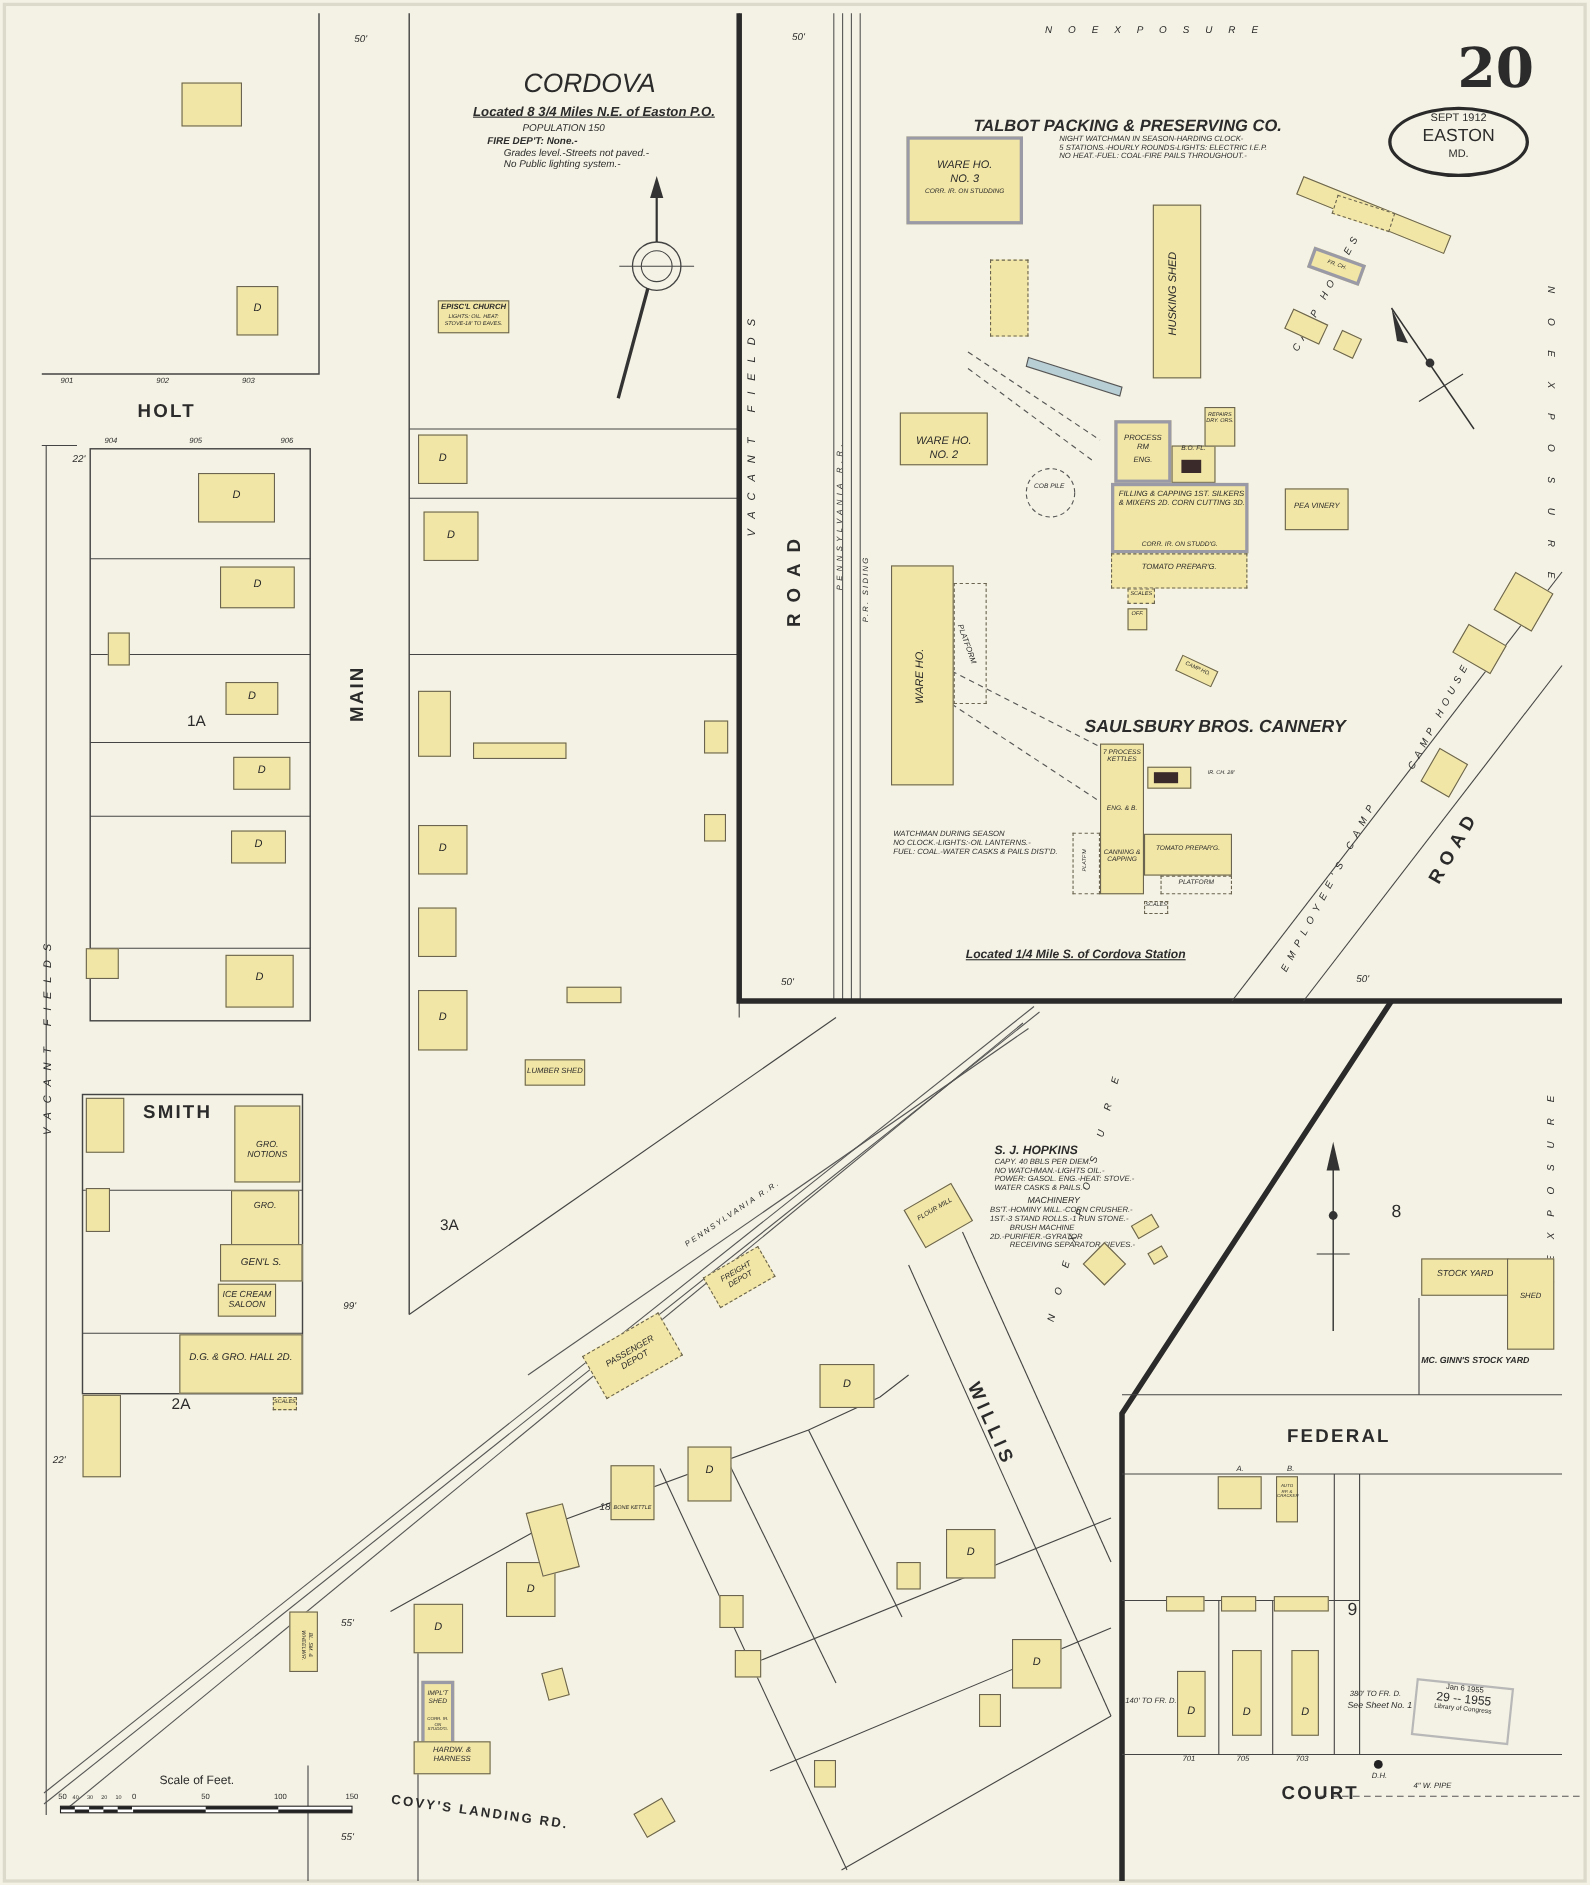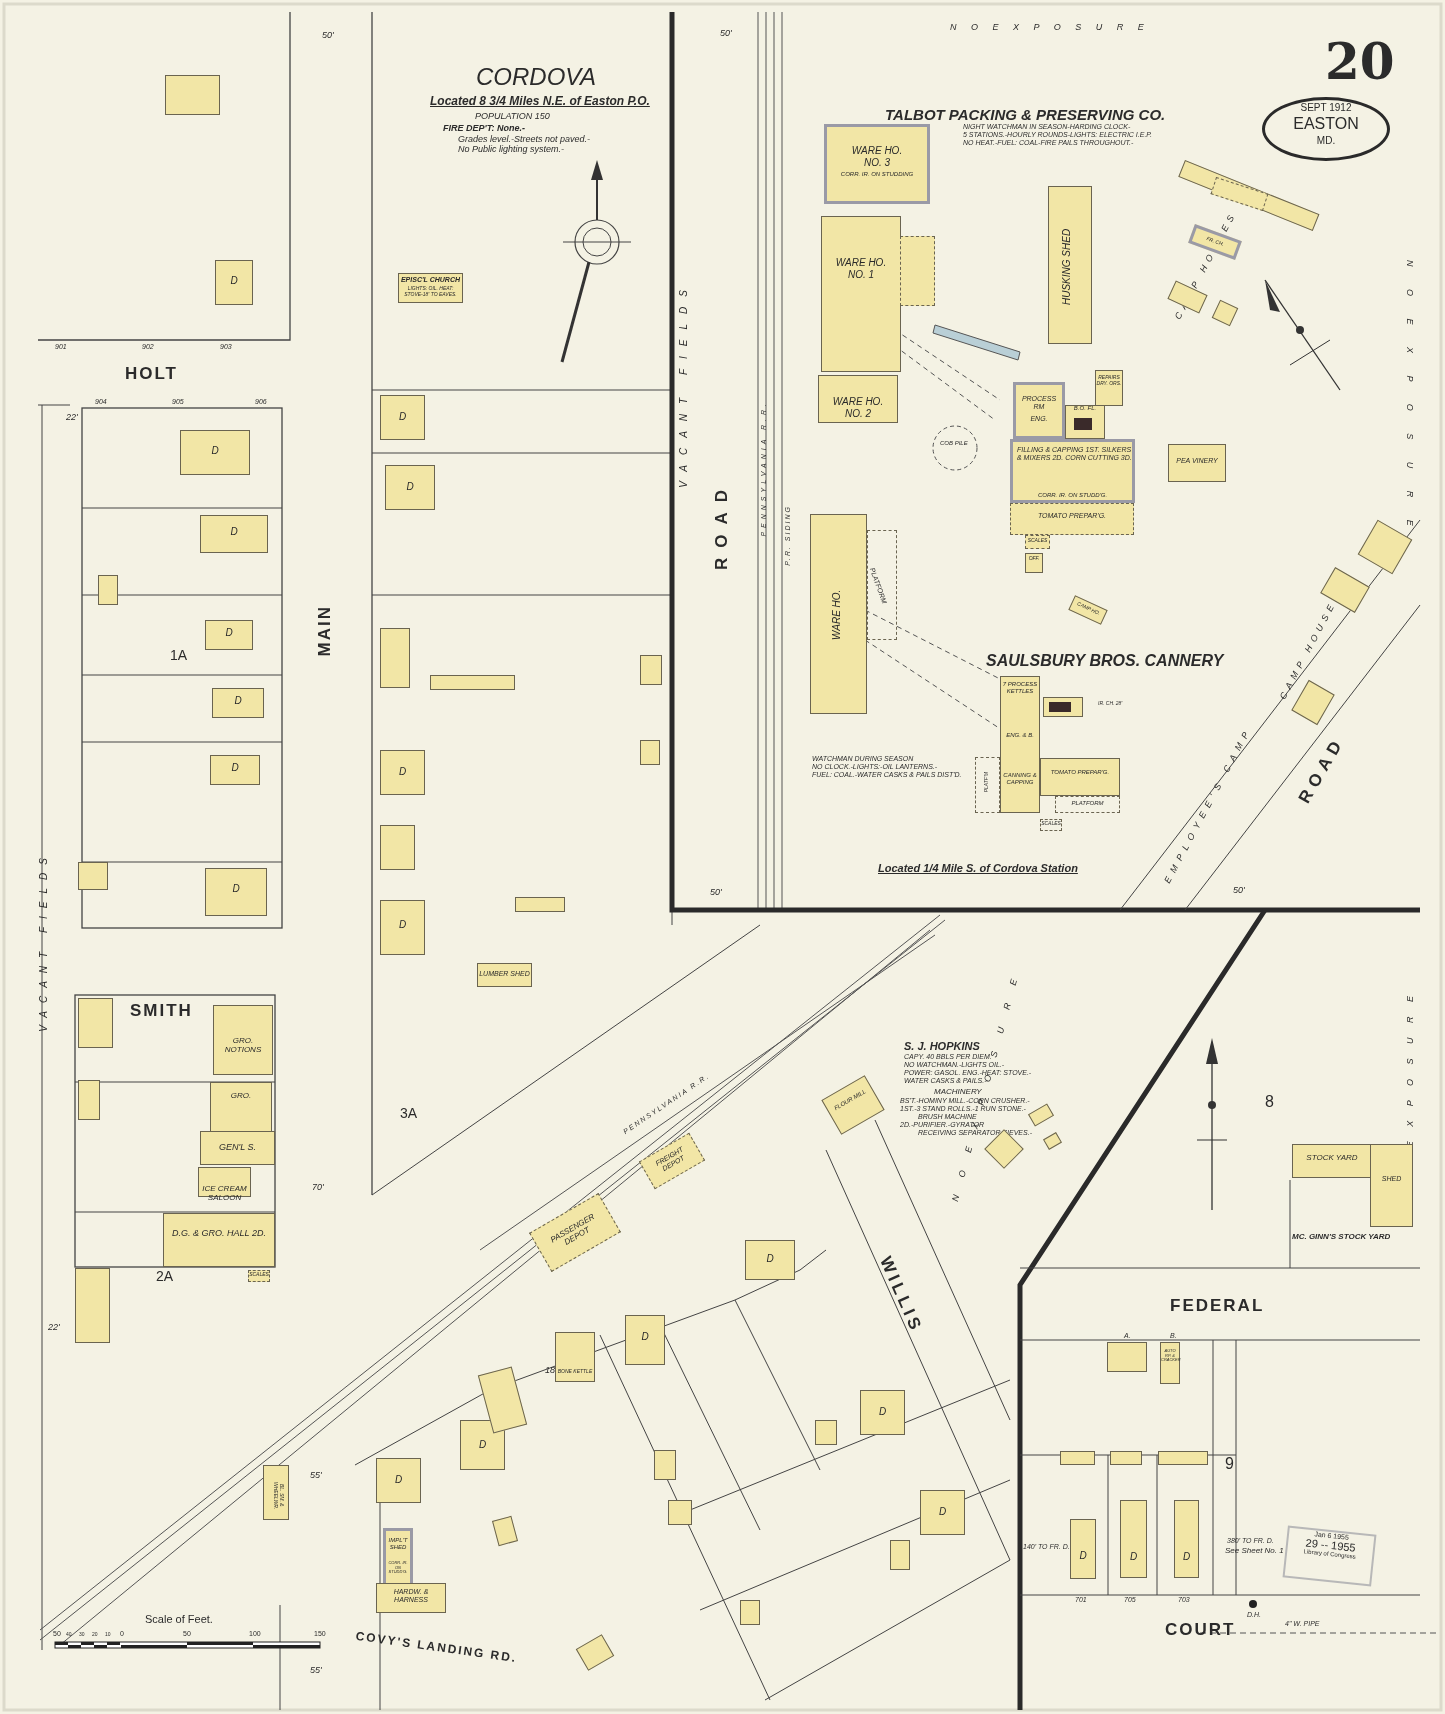--- a/index.html
+++ b/index.html
@@ -181,21 +181,21 @@
   <div class="lbl" style="left:400px;top:1105px;font-size:14px;">3A</div>
   <div class="lbl" style="left:1265px;top:1093px;font-size:16px;">8</div>
   <div class="lbl" style="left:1225px;top:1455px;font-size:16px;">9</div>
 
   <div class="lbl small" style="left:322px;top:30px;">50'</div>
   <div class="lbl small" style="left:720px;top:28px;">50'</div>
   <div class="lbl small" style="left:710px;top:887px;">50'</div>
   <div class="lbl small" style="left:1233px;top:885px;">50'</div>
   <div class="lbl small" style="left:66px;top:412px;">22'</div>
   <div class="lbl small" style="left:48px;top:1322px;">22'</div>
-  <div class="lbl small" style="left:312px;top:1182px;">70'</div>
+  <div class="lbl small" style="left:312px;top:1182px;">99'</div>
   <div class="lbl small" style="left:310px;top:1470px;">55'</div>
   <div class="lbl small" style="left:310px;top:1665px;">55'</div>
   <div class="lbl small" style="left:545px;top:1365px;">18'</div>
 
   <div class="lbl tiny" style="left:55px;top:343px;">901</div>
   <div class="lbl tiny" style="left:142px;top:343px;">902</div>
   <div class="lbl tiny" style="left:220px;top:343px;">903</div>
   <div class="lbl tiny" style="left:95px;top:398px;">904</div>
   <div class="lbl tiny" style="left:172px;top:398px;">905</div>
   <div class="lbl tiny" style="left:255px;top:398px;">906</div>
@@ -231,21 +231,21 @@
   <div class="bldg" style="left:213px;top:1005px;width:60px;height:70px;">
       <div class="t" style="top:30px;font-size:8px;">GRO. NOTIONS</div>
     </div>
   <div class="bldg" style="left:210px;top:1082px;width:62px;height:55px;">
       <div class="t" style="top:8px;font-size:8px;">GRO.</div>
     </div>
   <div class="bldg" style="left:200px;top:1131px;width:75px;height:34px;">
       <div class="t" style="top:10px;font-size:9px;">GEN'L S.</div>
     </div>
   <div class="bldg" style="left:198px;top:1167px;width:53px;height:30px;">
-      <div class="t" style="top:4px;font-size:8px;margin-top:12px;">ICE CREAM SALOON</div>
+      <div class="t" style="top:4px;font-size:8px;">ICE CREAM SALOON</div>
     </div>
   <div class="bldg" style="left:163px;top:1213px;width:112px;height:54px;">
       <div class="t" style="top:14px;font-size:9px;">D.G. &amp; GRO. HALL 2D.</div>
     </div>
   <div class="bldg" style="left:78px;top:998px;width:35px;height:50px;"></div>
   <div class="bldg" style="left:78px;top:1080px;width:22px;height:40px;"></div>
   <div class="bldg" style="left:75px;top:1268px;width:35px;height:75px;"></div>
   <div class="bldg dash" style="left:248px;top:1270px;width:22px;height:12px;">
       <div class="t" style="top:1px;font-size:5px;">SCALES</div>
     </div>
@@ -277,23 +277,20 @@
   <div class="bldg" style="left:640px;top:740px;width:20px;height:25px;"></div>
 
   <div class="lbl ital" style="left:885px;top:106px;font-size:15px;font-weight:bold;">TALBOT   PACKING   &amp;   PRESERVING   CO.</div>
   <div class="lbl tiny" style="left:963px;top:123px;">NIGHT WATCHMAN IN SEASON-HARDING CLOCK-</div>
   <div class="lbl tiny" style="left:963px;top:131px;">5 STATIONS.-HOURLY ROUNDS-LIGHTS: ELECTRIC I.E.P.</div>
   <div class="lbl tiny" style="left:963px;top:139px;">NO HEAT.-FUEL: COAL-FIRE PAILS THROUGHOUT.-</div>
 
   <div class="bldg stone" style="left:824px;top:124px;width:106px;height:80px;">
       <div class="t" style="top:18px;width:60%;margin:0 auto;">WARE HO. NO. 3</div>
       <div class="t" style="top:44px;font-size:6px;">CORR. IR. ON STUDDING</div>
-    </div>
-  <div class="bldg" style="left:821px;top:216px;width:80px;height:156px;">
-      <div class="t" style="top:40px;width:70%;margin:0 auto;">WARE HO. NO. 1</div>
     </div>
   <div class="bldg dash" style="left:900px;top:236px;width:35px;height:70px;"></div>
   <div class="bldg" style="left:818px;top:375px;width:80px;height:48px;">
       <div class="t" style="top:8px;width:70%;margin:12px auto;">WARE HO. NO. 2</div>
     </div>
   <div class="bldg" style="left:1048px;top:186px;width:44px;height:158px;">
       <div class="t" style="top:30px;writing-mode:vertical-rl;transform:rotate(180deg);height:100px;left:12px;right:auto;">HUSKING SHED</div>
     </div>
   <div class="bldg stone" style="left:1013px;top:382px;width:52px;height:57px;">
       <div class="t" style="top:10px;font-size:7px;">PROCESS RM</div>

